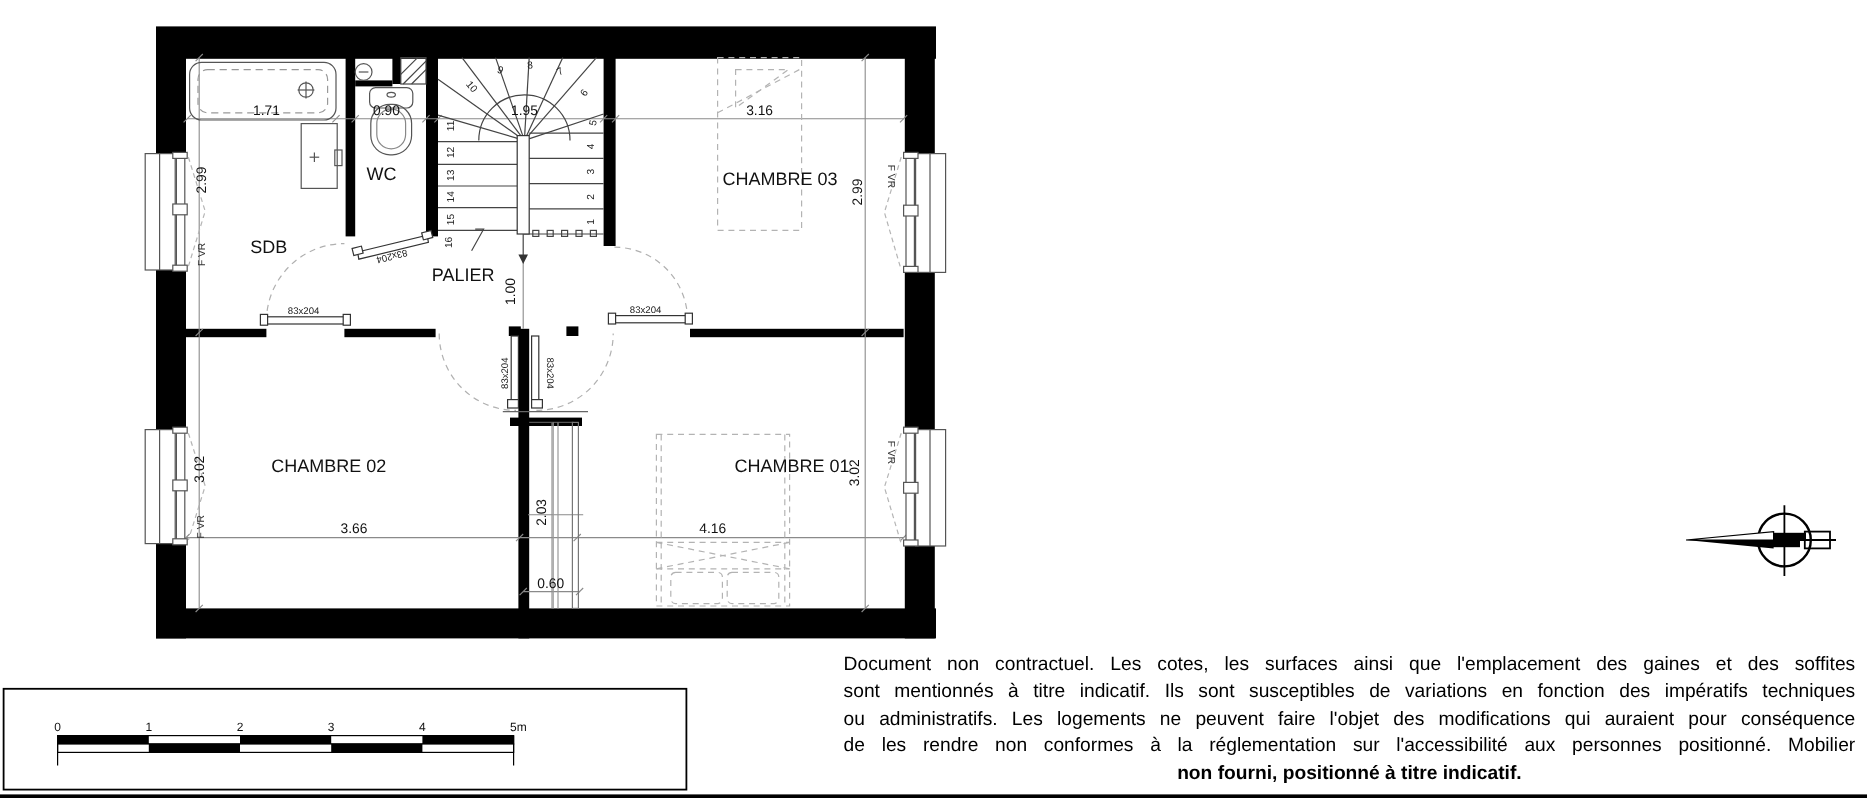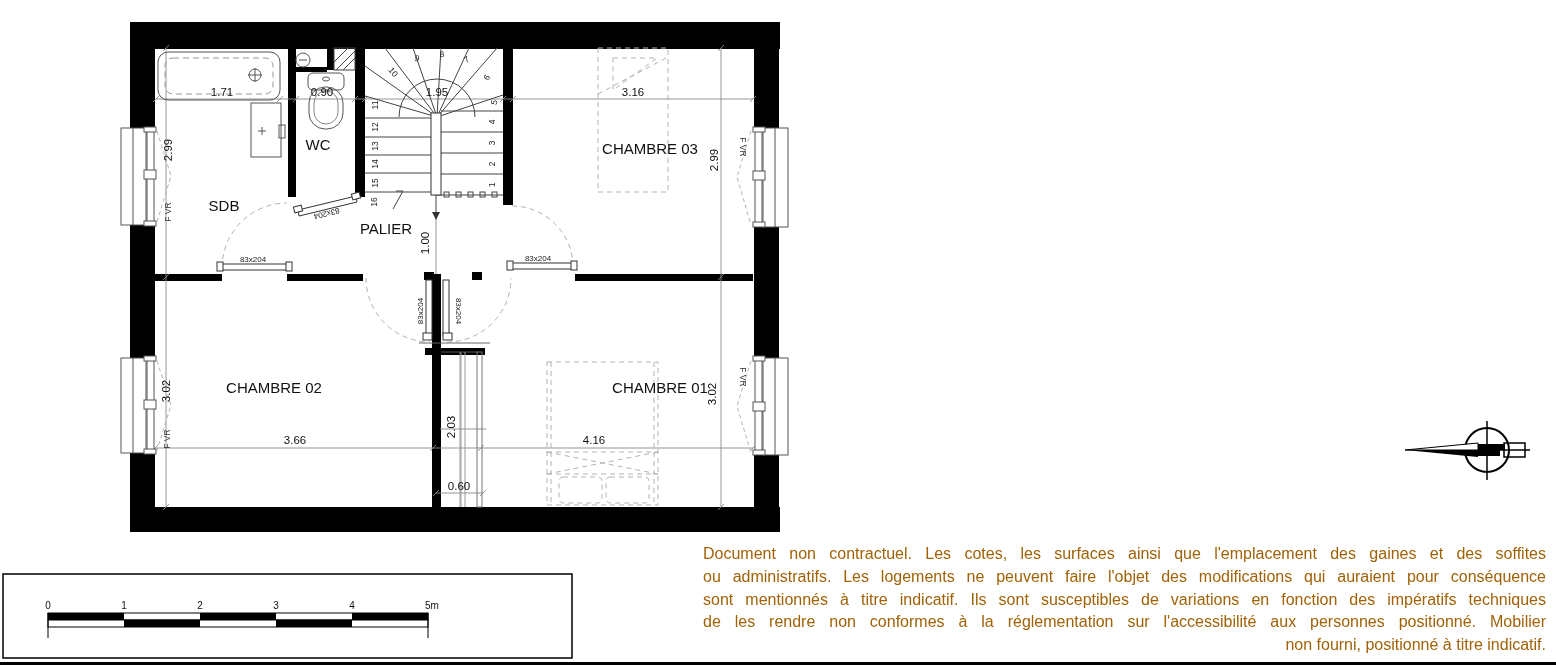--- a/index.html
+++ b/index.html
@@ -5,24 +5,24 @@
   html,body{margin:0;padding:0;background:#fff;}
   #stage{position:relative;width:1556px;height:671px;background:#ffffff;overflow:hidden;
          font-family:"Liberation Sans", sans-serif;}
   svg text{fill:#111;font-family:"Liberation Sans", sans-serif;}
   .room-lbl{font-size:15px;}
   .dim-lbl{font-size:11.5px;}
   .door-lbl{font-size:8px;fill:#222;}
   .fvr-lbl{font-size:8.5px;fill:#333;}
   .step-lbl{font-size:8.5px;fill:#222;}
   .scale-lbl{font-size:10px;}
-  #disclaimer{position:absolute;left:703px;top:543px;width:843px;color:#a16207;
+  #disclaimer{position:absolute;left:703px;top:543px;width:843px;color:#000000;
               font-size:16px;line-height:22.8px;}
   #disclaimer .jl{text-align:justify;text-align-last:justify;}
-  #disclaimer .ll{text-align:right;}
+  #disclaimer .ll{text-align:center;font-weight:bold;}
 </style>
 </head>
 <body>
 
 <div id="stage">
 
 <svg width="1556" height="671" viewBox="0 0 1556 671" xmlns="http://www.w3.org/2000/svg">
 
   <g fill="#000">
     <rect x="130" y="22" width="650" height="27"></rect>
@@ -315,19 +315,19 @@
     <rect x="1477" y="450" width="23" height="6" fill="#000"></rect>
     <rect x="1504" y="443" width="21" height="14" fill="none" stroke="#000" stroke-width="1.5"></rect>
   </g>
 
   <rect x="0" y="662" width="1556" height="3" fill="#000"></rect>
 </svg>
 
   
   <div id="disclaimer">
     <div class="jl">Document non contractuel. Les cotes, les surfaces ainsi que l'emplacement des gaines et des soffites</div>
+    <div class="jl">sont mentionnés à titre indicatif. Ils sont susceptibles de variations en fonction des impératifs techniques</div>
     <div class="jl">ou administratifs. Les logements ne peuvent faire l'objet des modifications qui auraient pour conséquence</div>
-    <div class="jl">sont mentionnés à titre indicatif. Ils sont susceptibles de variations en fonction des impératifs techniques</div>
     <div class="jl">de les rendre non conformes à la réglementation sur l'accessibilité aux personnes positionné. Mobilier</div>
     <div class="ll">non fourni, positionné à titre indicatif.</div>
   </div>
 
 </div>
 
 </body></html>

